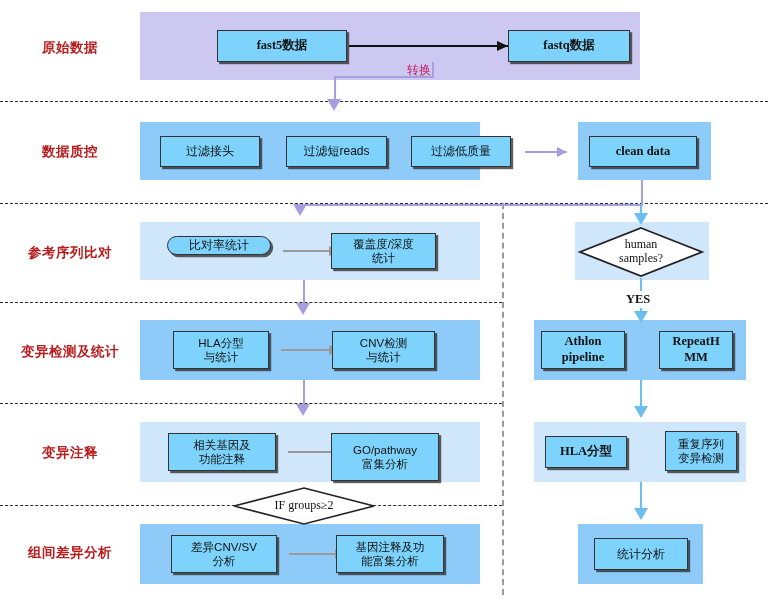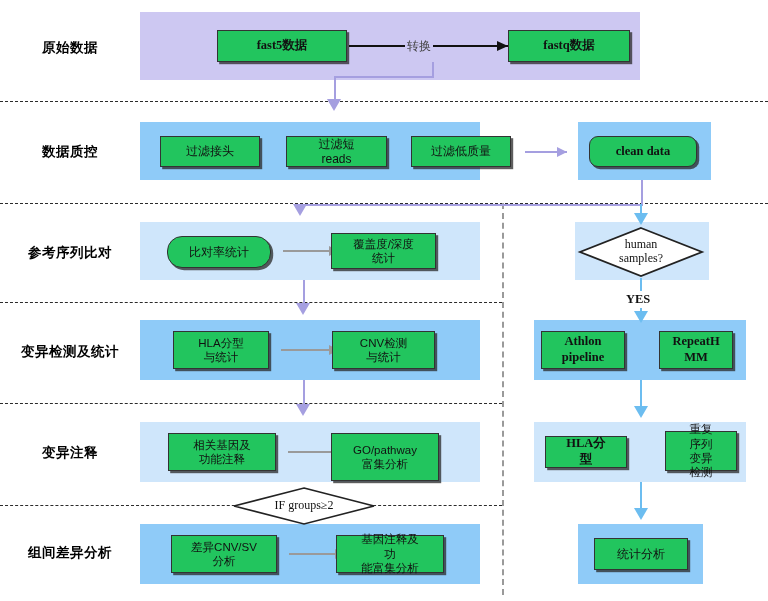--- a/index.html
+++ b/index.html
@@ -14,49 +14,49 @@
   
   .band{position:absolute;}
   .band.purple{background:#cdc8f2;}
   .band.blue{background:#8fcbf8;}
   .band.lightblue{background:#cfe6fb;}
 
   
   .row-label{
     position:absolute;left:0;width:140px;
     text-align:center;
-    font-size:13.5px;font-weight:bold;color:#000000;
+    font-size:13.5px;font-weight:bold;color:#b91c1c;
     letter-spacing:.5px;
     line-height:1;
     font-family:Liberation Serif, serif;
   }
 
   
   .hsep{
     position:absolute;left:0;height:0;
     border-top:1.6px dashed #2b2b2b;
   }
   
   .vsep{
     position:absolute;width:0;
     border-left:2px dashed #9a9a9a;
   }
 
   
   .node{
     position:absolute;
-    background:#22c55e;
+    background:#7dd3fc;
     border:1.8px solid #333333;
     box-shadow:2.2px 2.2px 0 0 rgba(40,40,40,.75);
     display:flex;align-items:center;justify-content:center;
     text-align:center;
     font-size:12px;color:#111;
     line-height:1.25;
     box-sizing:border-box;
-    padding:2px 19px;
+    padding:2px 7px;
   }
   .node.serif{font-family:"Liberation Serif","DejaVu Serif",serif;font-weight:bold;font-size:12.5px;}
   .node.mixed{font-size:11.5px;}
 
   
   .diamond{position:absolute;}
   .diamond svg{display:block;overflow:visible;}
   .diamond .dlabel{
     position:absolute;inset:0;
     display:flex;flex-direction:column;align-items:center;justify-content:center;
@@ -78,22 +78,23 @@
   
   .barrow{position:absolute;height:10px;}
   .barrow .shaft{position:absolute;left:0;top:4px;height:2px;background:#111;}
   .barrow .head{
     position:absolute;top:0;right:0;width:0;height:0;
     border-top:5px solid transparent;border-bottom:5px solid transparent;
     border-left:11px solid #111;
   }
   .edge-label{
     position:absolute;background:#cdc8f2;
-    font-size:12px;color:#404040;padding:0 2px;
+    font-size:12px;color:#be185d;padding:0 2px;
     font-family:Liberation Sans, sans-serif;
+    margin-top:24px;
   }
 
   
   .pv{position:absolute;width:2.4px;background:#a59fe0;}
   .ph{position:absolute;height:2.4px;background:#a59fe0;}
   .pdown{
     position:absolute;width:0;height:0;
     border-left:7px solid transparent;border-right:7px solid transparent;
     border-top:12px solid #a59fe0;
   }
@@ -166,29 +167,29 @@
 
   <div class="node" style="left:286px;top:136px;width:101px;height:31px;">过滤短reads</div>
   <div class="node" style="left:160px;top:136px;width:100px;height:31px;">过滤接头</div>
   <div class="node" style="left:411px;top:136px;width:100px;height:31px;">过滤低质量</div>
 
   <div class="garrow" style="left:525px;top:147px;width:42px;">
     <div class="shaft" style="width:42px;background:#a59fe0;"></div>
     <div class="head" style="border-left-color:#a59fe0;"></div>
   </div>
 
-  <div class="node serif" style="left:589px;top:136px;width:108px;height:31px;border-radius:9px;">clean data</div>
+  <div class="node serif" style="left:589px;top:136px;width:108px;height:31px;">clean data</div>
 
   <div class="pv" style="left:641px;top:180px;height:26px;"></div>
   <div class="ph" style="left:300px;top:204px;width:343px;"></div>
   <div class="pdown" style="left:293px;top:204px;"></div>
   <div class="bv" style="left:640px;top:204px;height:12px;"></div>
   <div class="bdown" style="left:634px;top:213px;"></div>
 
-  <div class="node" style="left:167px;top:236px;width:104px;height:32px;border-radius:15px;">比对率统计</div>
+  <div class="node" style="left:167px;top:236px;width:104px;height:19px;border-radius:15px;">比对率统计</div>
 
   <div class="garrow" style="left:283px;top:246px;width:56px;">
     <div class="shaft" style="width:56px;"></div>
     <div class="head"></div>
   </div>
 
   <div class="node mixed" style="left:331px;top:233px;width:105px;height:36px;flex-direction:column;text-align:right;">
     <span>覆盖度/深度</span>
     <span>统计</span>
   </div>

